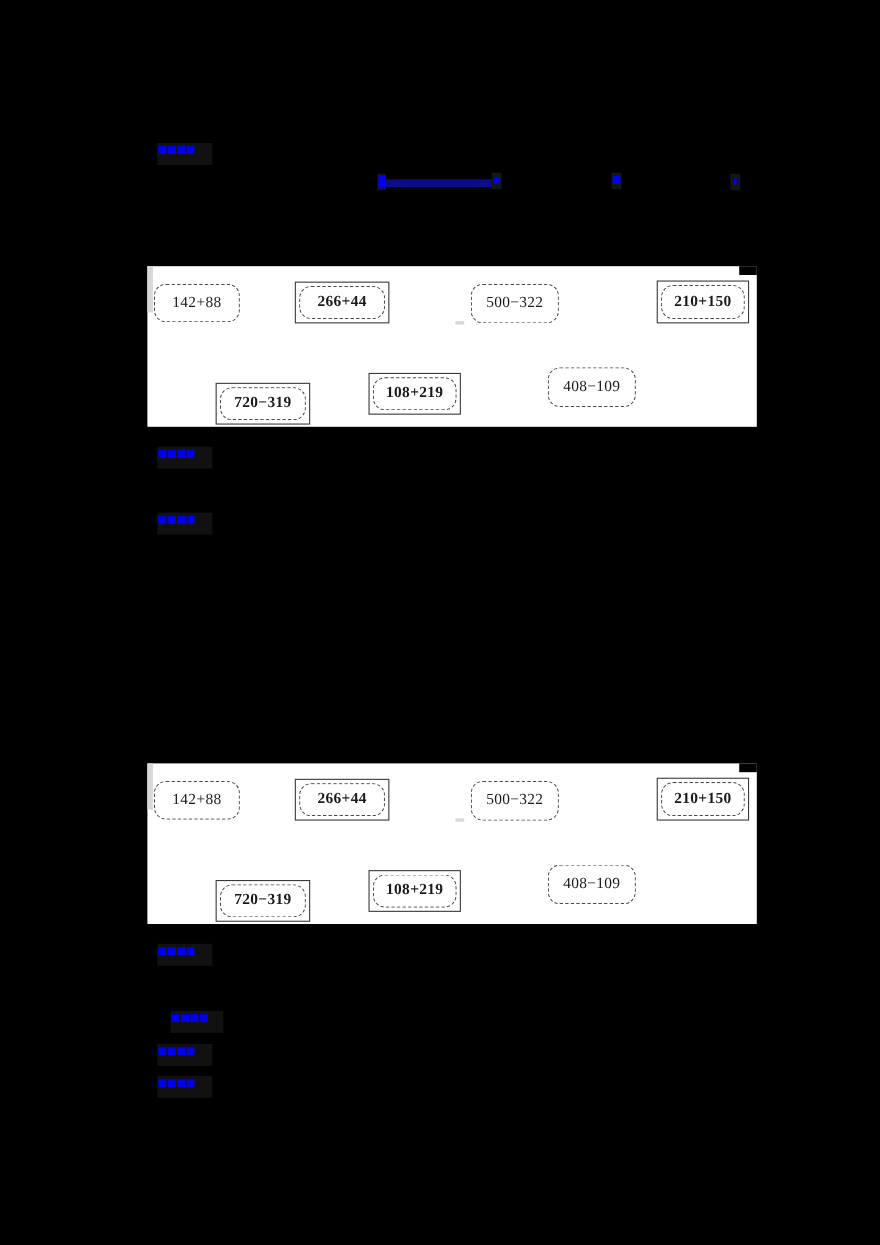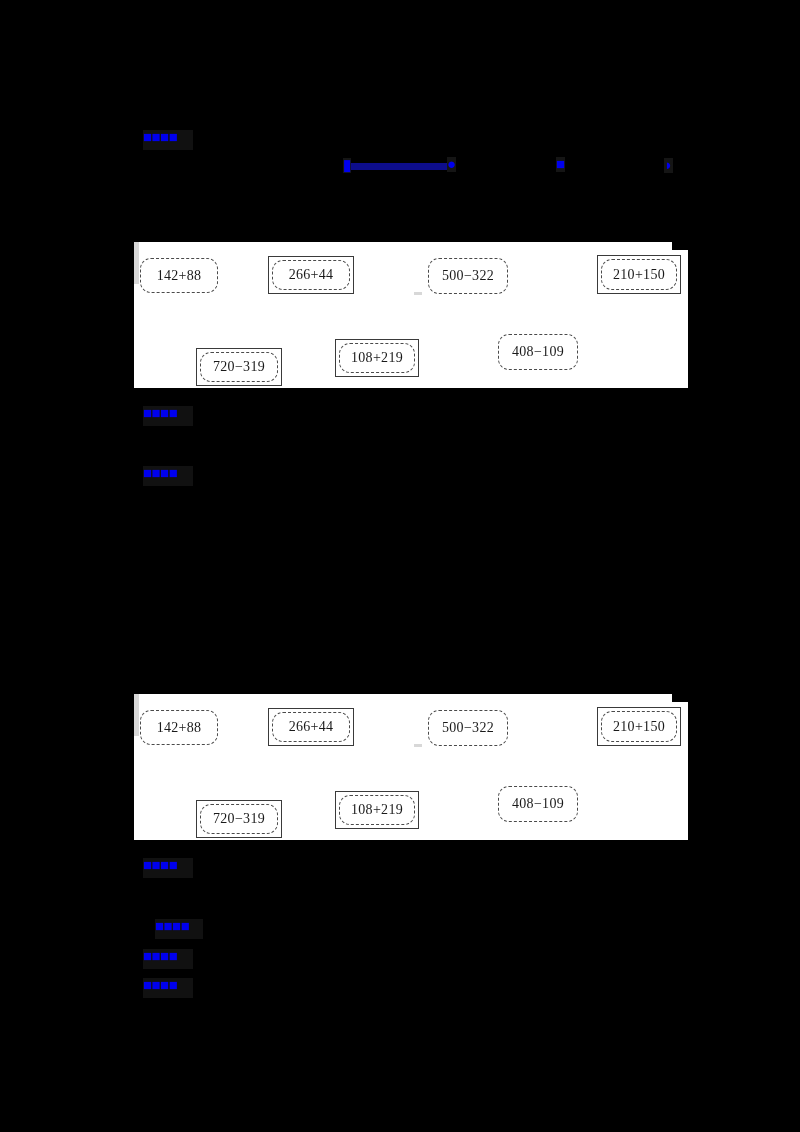--- a/index.html
+++ b/index.html
@@ -71,20 +71,21 @@
     align-items: center;
     justify-content: center;
     border: 1.4px dashed #4a4a4a;
     border-radius: 11px;
     background: #ffffff;
   }
   .chip.framed {
     border: 1.6px solid #3a3a3a;
     padding: 3px;
     background: #ffffff;
+    font-weight: bold;
   }
   .chip .expr {
     font-family: "Liberation Serif", serif;
     font-size: 14px;
     color: #1a1a1a;
     letter-spacing: 0.3px;
     white-space: nowrap;
   }
   
   .smudge {

